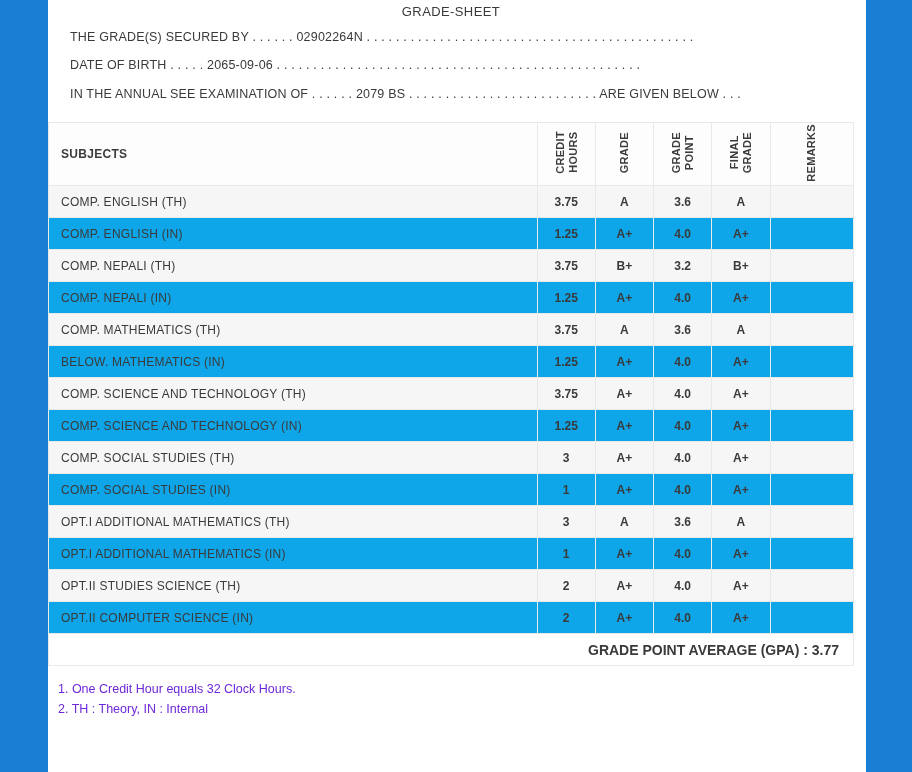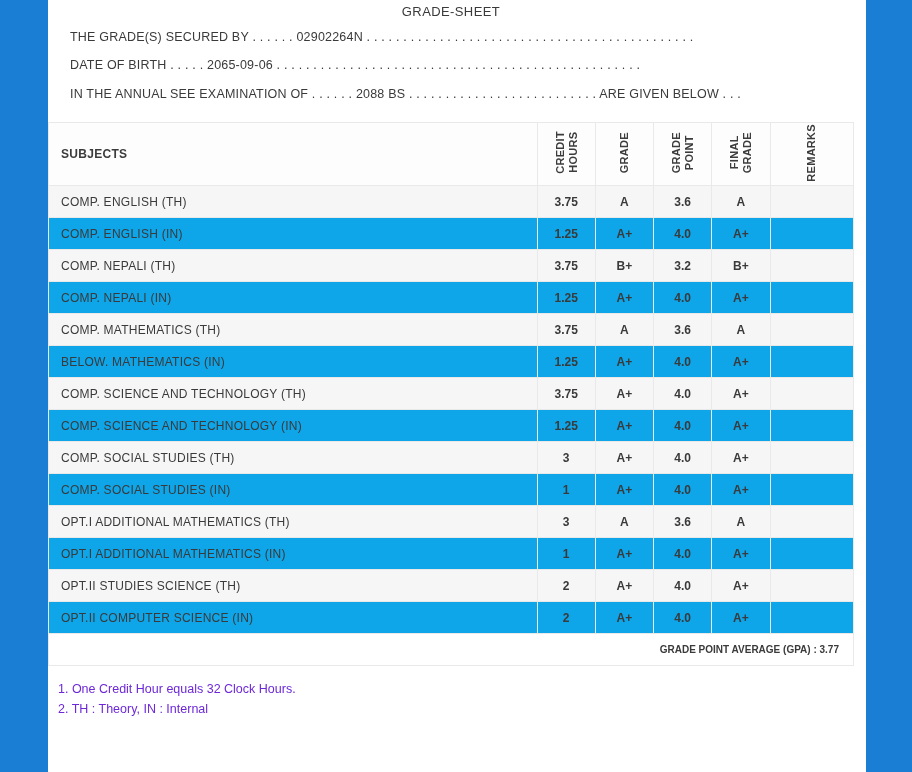--- a/index.html
+++ b/index.html
@@ -109,21 +109,21 @@
     background: #f6f6f6;
   }
   tr.plain td {
     background: #0ea5e9;
   }
   .gpa-row td {
     height: 46px;
     text-align: right;
     padding-right: 14px !important;
     font-weight: bold;
-    font-size: 10px;
+    font-size: 14px;
     color: #3a3a3a;
     background: #ffffff;
     border: 1px solid #e9e9e9;
   }
   .notes {
     font-size: 12.5px;
     color: #6d28d9;
     padding: 14px 0 0 10px;
     line-height: 1.52;
   }
@@ -134,21 +134,21 @@
 </head>
 <body>
 
 <div class="page">
 
   <div class="sheet-title">GRADE-SHEET</div>
 
   <div class="line-block">
     <p><span class="indent"></span><span>THE GRADE(S) SECURED BY . . . . . . 02902264N . . . . . . . . . . . . . . . . . . . . . . . . . . . . . . . . . . . . . . . . . . . . .</span></p>
     <p><span class="indent"></span><span>DATE OF BIRTH . . . . . 2065-09-06 . . . . . . . . . . . . . . . . . . . . . . . . . . . . . . . . . . . . . . . . . . . . . . . . . .</span></p>
-    <p><span class="indent"></span><span>IN THE ANNUAL SEE EXAMINATION OF . . . . . . 2088 BS . . . . . . . . . . . . . . . . . . . . . . . . . . ARE GIVEN BELOW . . .</span></p>
+    <p><span class="indent"></span><span>IN THE ANNUAL SEE EXAMINATION OF . . . . . . 2079 BS . . . . . . . . . . . . . . . . . . . . . . . . . . ARE GIVEN BELOW . . .</span></p>
   </div>
 
   <table class="grades">
     <thead>
       <tr>
         <th class="subjects-head">SUBJECTS</th>
         <th class="vert"><span class="vert-label">CREDIT
 HOURS</span></th>
         <th class="vert"><span class="vert-label">GRADE</span></th>
         <th class="vert"><span class="vert-label">GRADE

